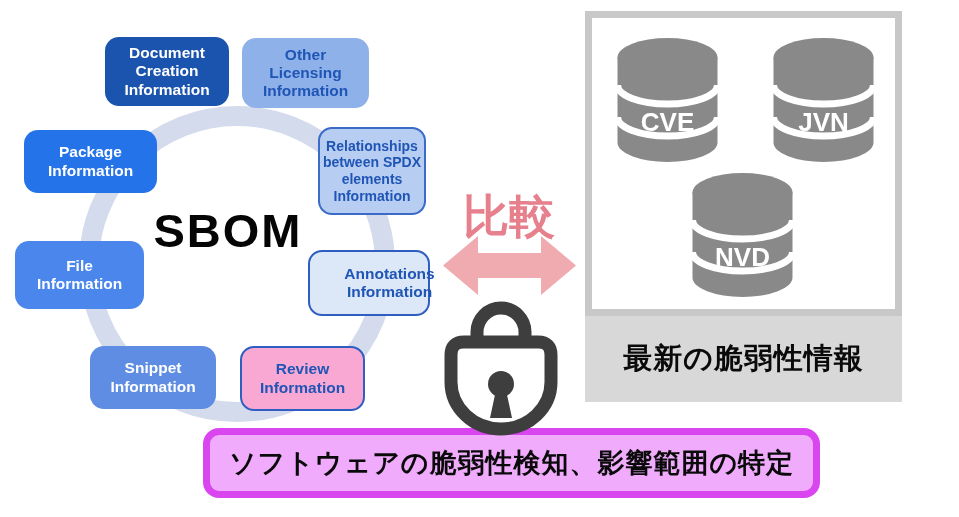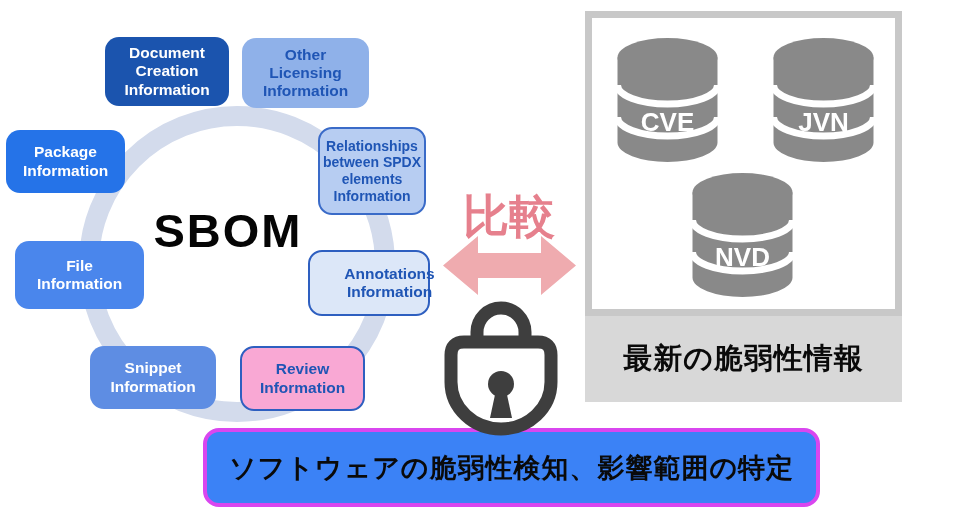--- a/index.html
+++ b/index.html
@@ -18,21 +18,21 @@
   }
   
   .node{
     position:absolute;display:flex;align-items:center;justify-content:center;
     text-align:center;border-radius:14px;font-weight:bold;line-height:1.18;
     white-space:pre-line;box-sizing:border-box;font-size:15.5px;
   }
   .node.doc  {left:105px;top:37px; width:124px;height:69px;background:#1B54AE;color:#fff;}
   .node.other{left:242px;top:38px; width:127px;height:70px;background:#8FB1E9;color:#1F55B5;}
   .node.rel  {left:318px;top:127px;width:108px;height:88px;background:#B7CDF2;color:#1F55B5;border:2px solid #3A6BC8;font-size:14px;}
-  .node.pkg  {left:6px; top:130px;width:119px;height:63px;background:#2573E8;color:#fff;}
+  .node.pkg  {left:24px; top:130px;width:133px;height:63px;background:#2573E8;color:#fff;}
   .node.ann  {left:308px;top:250px;width:122px;height:66px;background:#DCE7F8;color:#1F55B5;border:2px solid #2E5FC0;padding-left:41px;}
   .node.file {left:15px; top:241px;width:129px;height:68px;background:#4A86EC;color:#fff;}
   .node.snip {left:90px; top:346px;width:126px;height:63px;background:#5E8DE3;color:#fff;}
   .node.rev  {left:240px;top:346px;width:125px;height:65px;background:#f9a8d4;color:#1F55B5;border:2px solid #2E5FC0;}
   
   .compare-label{
     position:absolute;left:453px;top:186px;width:112px;text-align:center;
     font-size:46px;font-weight:bold;color:#E6808D;
   }
   .compare-arrow{position:absolute;left:443px;top:236px;width:133px;height:59px;}
@@ -49,22 +49,22 @@
     display:flex;align-items:center;justify-content:center;
     font-size:29px;font-weight:bold;color:#0A0A0A;letter-spacing:1px;
   }
   .db{position:absolute;width:101px;height:125px;}
   .db.cve{left:32px; top:27px;}
   .db.jvn{left:188px;top:27px;}
   .db.nvd{left:107px;top:162px;}
   .db text{font-family:"Liberation Sans","DejaVu Sans",sans-serif;font-weight:bold;fill:#ffffff;}
   
   .banner{
-    position:absolute;left:203px;top:428px;width:617px;height:79px;
-    background:#3b82f6;border:4px solid #d946ef;border-radius:16px;box-sizing:border-box;
+    position:absolute;left:203px;top:428px;width:617px;height:70px;
+    background:#f0abfc;border:7px solid #d946ef;border-radius:16px;box-sizing:border-box;
     display:flex;align-items:center;justify-content:center;
     font-size:27px;font-weight:bold;color:#0A0A0A;letter-spacing:1px;
   }
 </style>
 </head>
 <body>
 
 <div class="stage">
 
   <div class="ring"></div>

